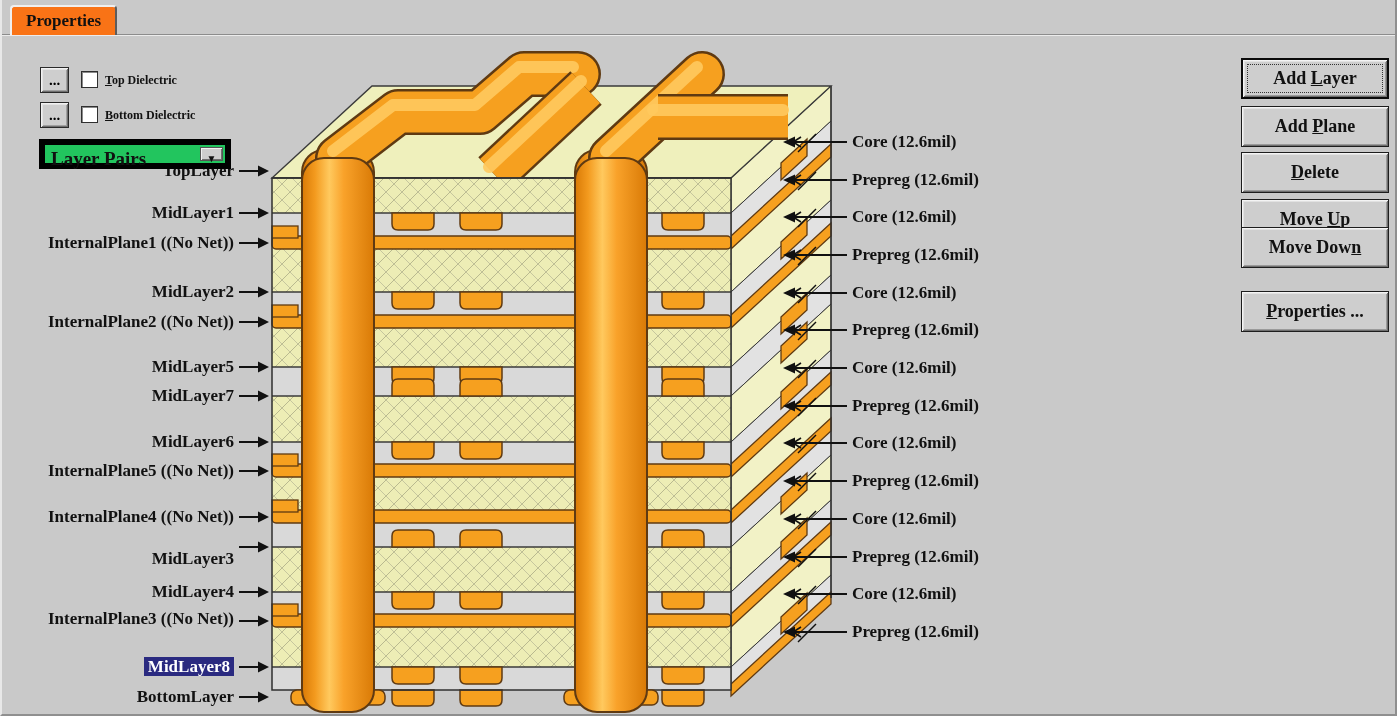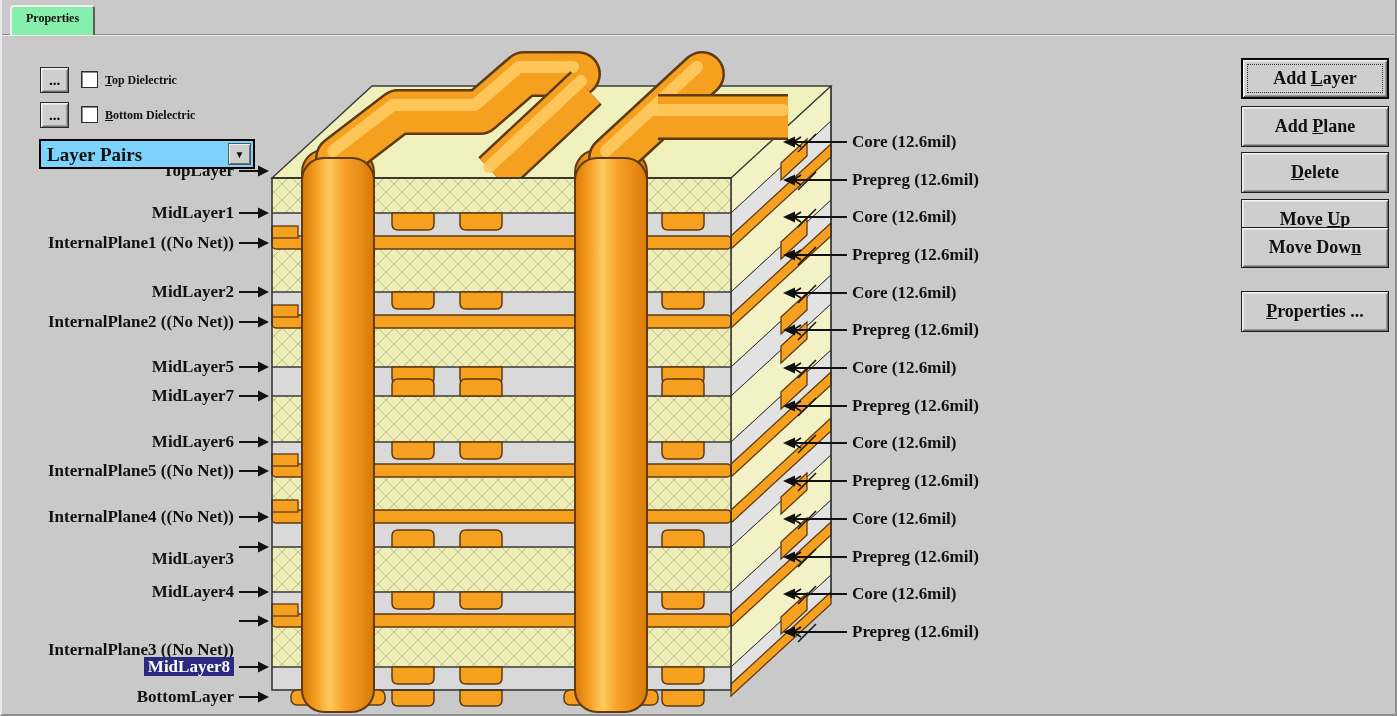--- a/index.html
+++ b/index.html
@@ -6,23 +6,23 @@
   *{box-sizing:border-box;}
   #app{
     position:relative;width:1397px;height:716px;overflow:hidden;
     background:#c9c9c9;
     font-family:"Liberation Serif",serif;font-weight:700;color:#111;
     border-left:2px solid #e8e8e8;border-right:2px solid #8f8f8f;border-bottom:2px solid #8f8f8f;
   }
   
   .tab{
     position:absolute;left:8px;top:5px;height:30px;padding:4px 14px 0 14px;
-    background:#86efac;border-top:2px solid #efefef;border-left:2px solid #efefef;
+    background:#f97316;border-top:2px solid #efefef;border-left:2px solid #efefef;
     border-right:2px solid #5c5c5c;border-top-left-radius:4px;border-top-right-radius:4px;
-    font-size:12px;z-index:6;
+    font-size:17px;z-index:6;
   }
   .tabstrip{
     position:absolute;left:0;top:34px;width:1397px;height:0;
     border-top:1px solid #8c8c8c;border-bottom:1px solid #ececec;z-index:1;
   }
   
   .mini-btn{
     position:absolute;width:29px;height:26px;background:#cecece;
     border:1px solid #2a2a2a;
     box-shadow:inset 1px 1px 0 #f2f2f2,inset -1px -1px 0 #6f6f6f,inset 2px 2px 0 #e3e3e3,inset -2px -2px 0 #a0a0a0;
@@ -32,22 +32,22 @@
   .checkbox{
     position:absolute;width:17px;height:17px;background:#fff;
     border:1px solid #2f2f2f;box-shadow:inset 1px 1px 0 #8a8a8a;z-index:5;
   }
   .check-label{
     position:absolute;font-size:12px;line-height:22px;z-index:5;white-space:nowrap;
   }
   .check-label::first-letter{text-decoration:underline;}
   
   .dropdown{
-    position:absolute;left:37px;top:139px;width:216px;height:30px;background:#7dd3fc;
-    border:2px solid #000000;z-index:5;
+    position:absolute;left:37px;top:139px;width:192px;height:30px;background:#22c55e;
+    border:6px solid #000000;z-index:5;
   }
   .dropdown .value{
     position:absolute;left:6px;top:2px;font-size:19px;line-height:24px;white-space:nowrap;
   }
   .dropdown .dd-btn{
     position:absolute;right:2px;top:2px;bottom:2px;width:23px;background:#cecece;
     border:1px solid #555;
     box-shadow:inset 1px 1px 0 #f2f2f2,inset -1px -1px 0 #6f6f6f;
     text-align:center;cursor:default;
   }
@@ -104,21 +104,21 @@
       <div class="llabel" style="top:231px;"><span>InternalPlane1 ((No Net))</span></div>
       <div class="llabel" style="top:280px;"><span>MidLayer2</span></div>
       <div class="llabel" style="top:310px;"><span>InternalPlane2 ((No Net))</span></div>
       <div class="llabel" style="top:355px;padding-left:48px;"><span>MidLayer5</span></div>
       <div class="llabel" style="top:384px;"><span>MidLayer7</span></div>
       <div class="llabel" style="top:430px;"><span>MidLayer6</span></div>
       <div class="llabel" style="top:459px;padding-left:42px;"><span>InternalPlane5 ((No Net))</span></div>
       <div class="llabel" style="top:505px;"><span>InternalPlane4 ((No Net))</span></div>
       <div class="llabel" style="top:535px;margin-top:12px;"><span>MidLayer3</span></div>
       <div class="llabel" style="top:580px;"><span>MidLayer4</span></div>
-      <div class="llabel" style="top:638px;"><span>InternalPlane3 ((No Net))</span></div>
+      <div class="llabel" style="top:607px;"><span>InternalPlane3 ((No Net))</span></div>
       <div class="llabel" style="top:655px;"><span class="sel">MidLayer8</span></div>
       <div class="llabel" style="top:685px;"><span>BottomLayer</span></div>
       <div class="rlabel" style="top:130px;">Core (12.6mil)</div>
       <div class="rlabel" style="top:168px;">Prepreg (12.6mil)</div>
       <div class="rlabel" style="top:205px;">Core (12.6mil)</div>
       <div class="rlabel" style="top:243px;">Prepreg (12.6mil)</div>
       <div class="rlabel" style="top:281px;">Core (12.6mil)</div>
       <div class="rlabel" style="top:318px;">Prepreg (12.6mil)</div>
       <div class="rlabel" style="top:356px;">Core (12.6mil)</div>
       <div class="rlabel" style="top:394px;">Prepreg (12.6mil)</div>

